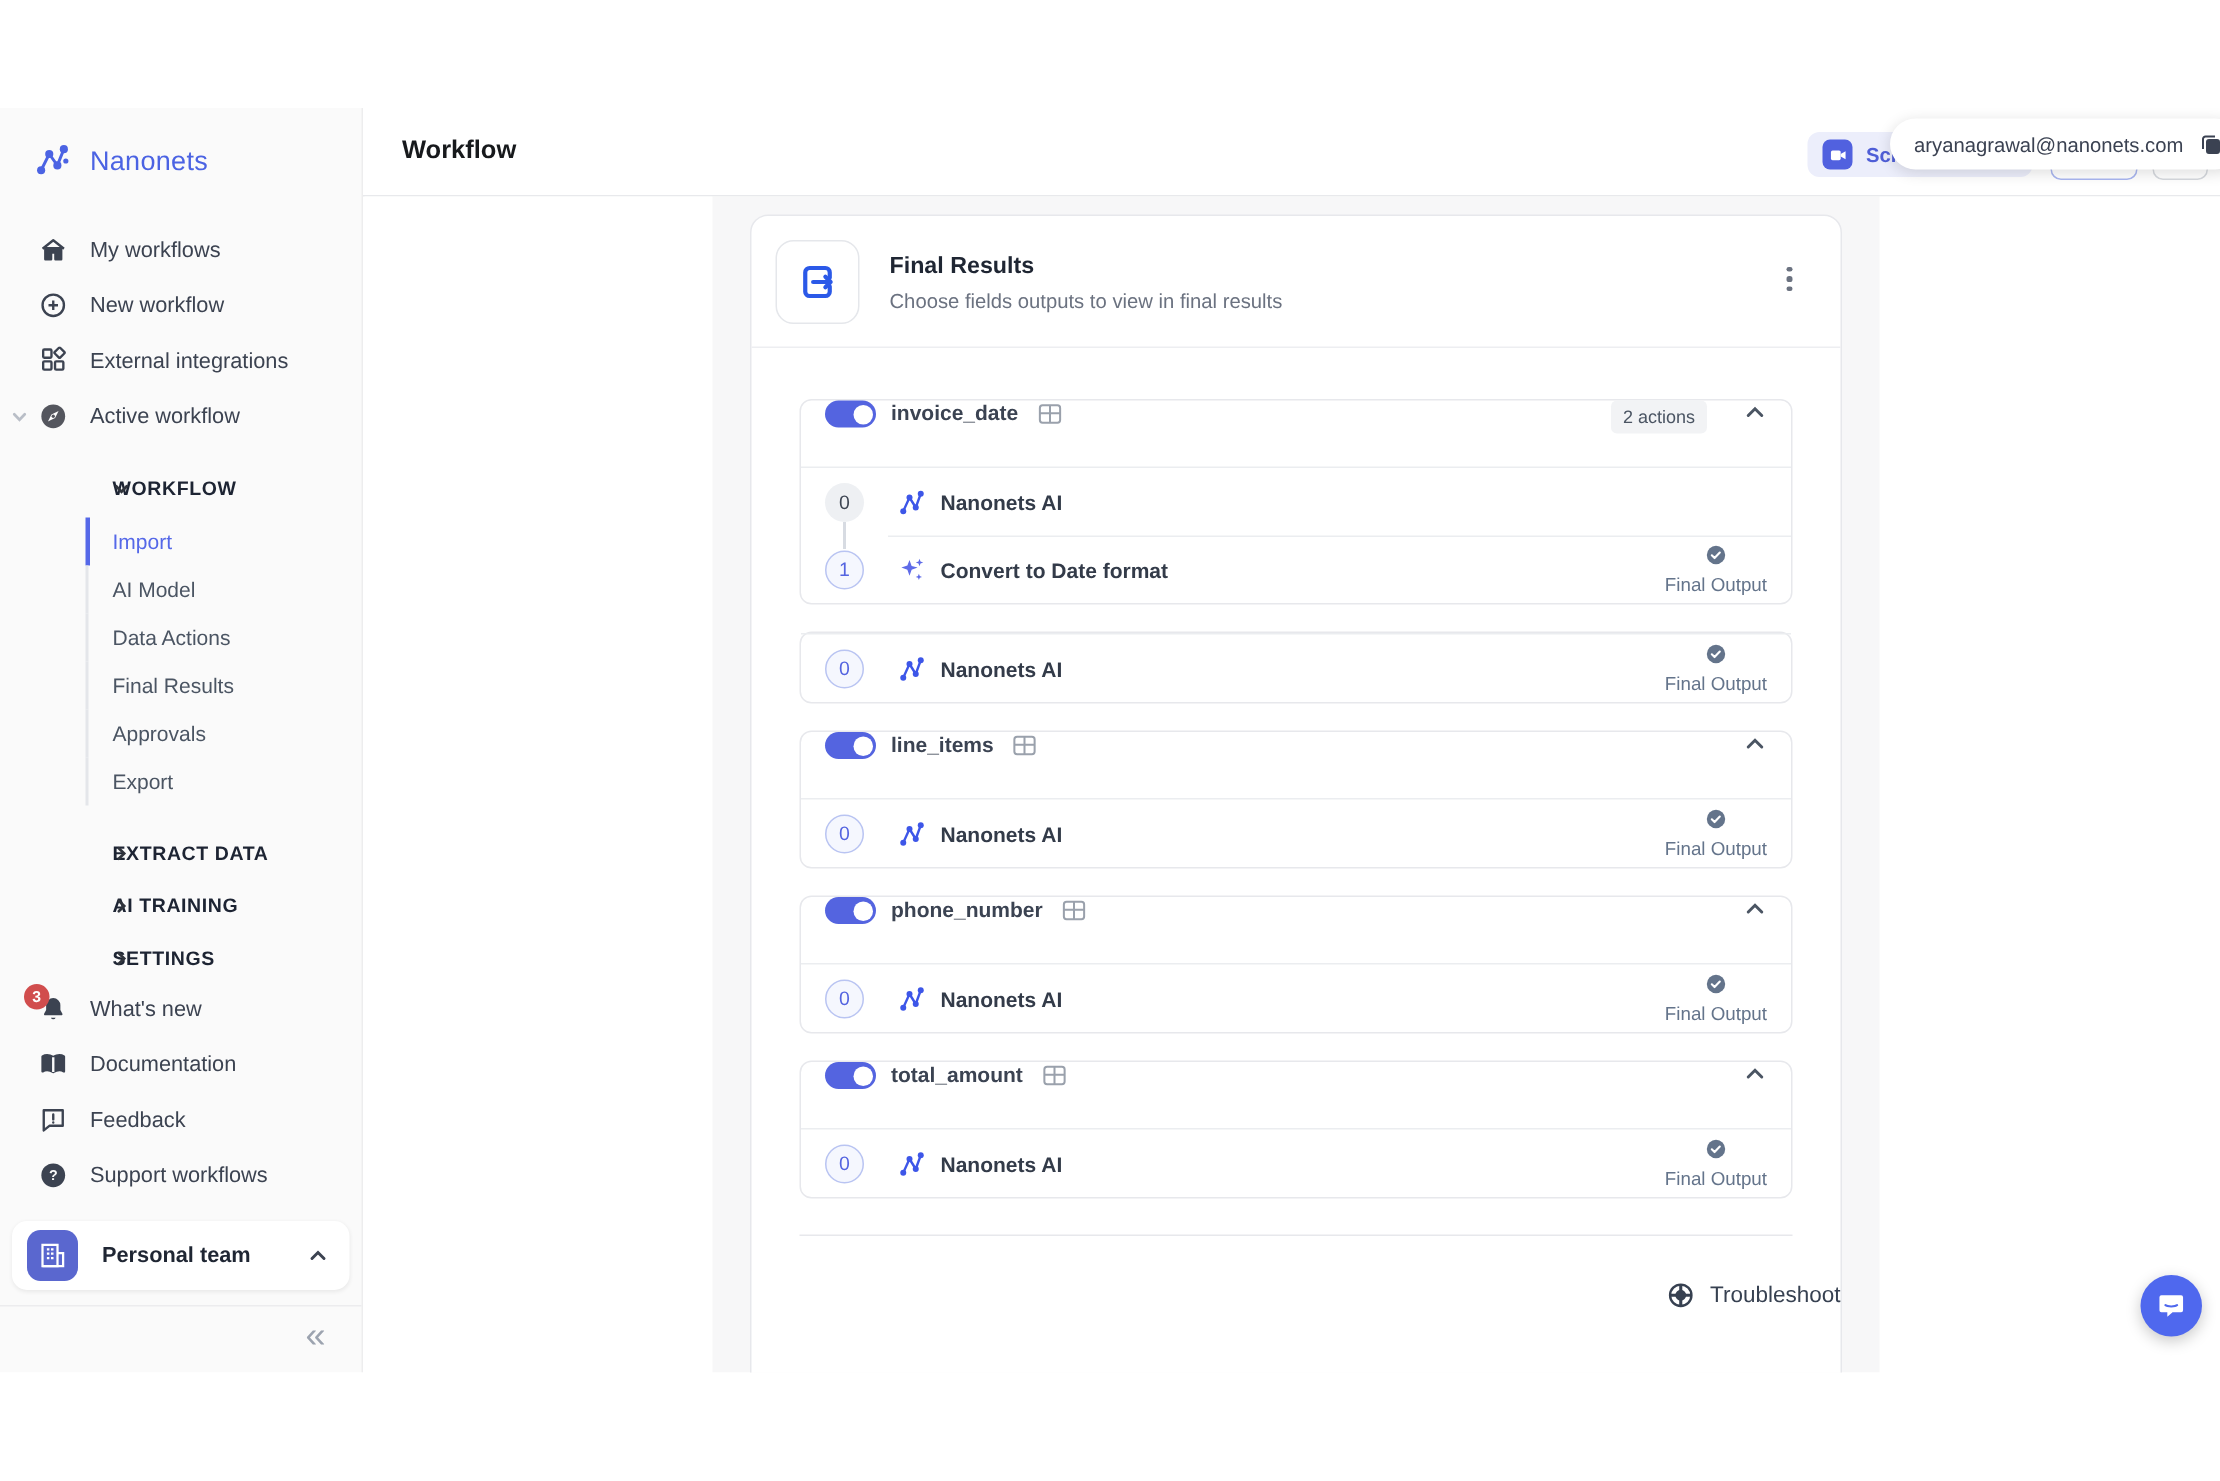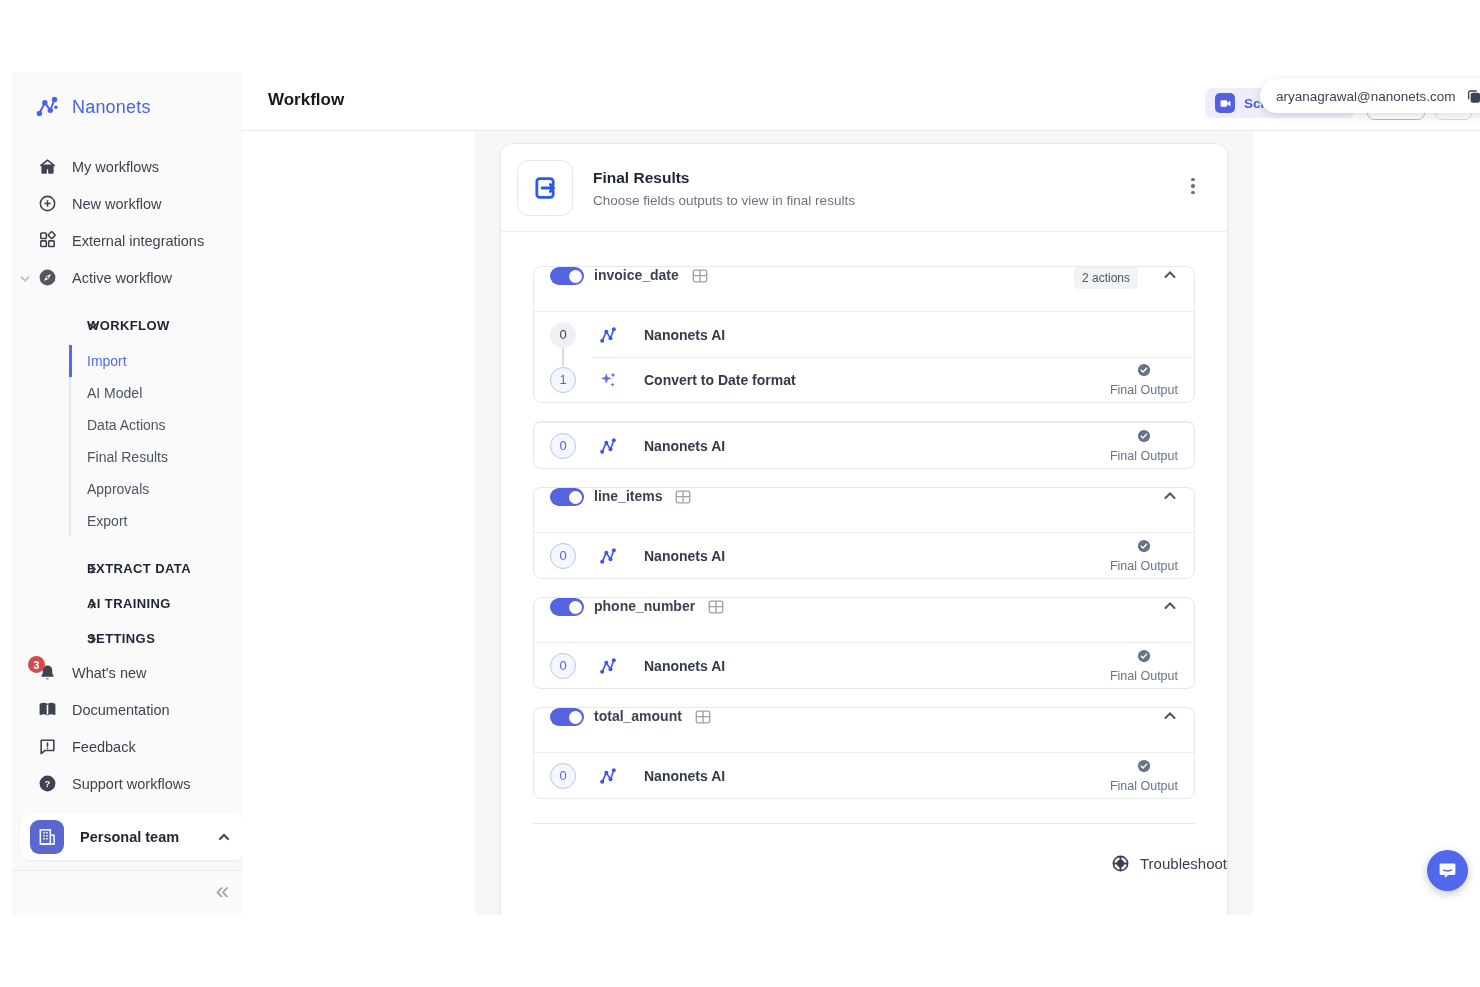--- a/index.html
+++ b/index.html
@@ -1,21 +1,21 @@
 <!DOCTYPE html>
 <html><head>
 <meta charset="utf-8">
 <style>
   * { margin:0; padding:0; box-sizing:border-box; }
   html,body { background:#ffffff; width:1480px; height:987px; font-family:"Liberation Sans", sans-serif; }
   .stage { position:relative; width:1480px; height:987px; overflow:hidden; background:#fff; }
   .app { position:absolute; left:0; top:72px; width:1480px; height:843px; overflow:hidden; background:#fff; }
 
   
-  .sidebar { position:absolute; left:12px; top:0; width:242px; height:100%; background:#fafafa; border-right:1px solid #ededee; }
+  .sidebar { position:absolute; left:0; top:0; width:242px; height:100%; background:#fafafa; border-right:1px solid #ededee; }
   .logo-row { display:flex; align-items:center; gap:12px; padding:22px 0 0 22px; }
   .logo-row svg { width:26px; height:26px; }
   .brand-name { font-size:18px; color:#4b63e3; letter-spacing:.2px; }
   .nav { margin-top:28px; }
   .nav-item { display:flex; align-items:center; gap:15px; padding:9px 12px 9px 26px; font-size:14.5px; color:#3c4351; cursor:pointer; position:relative; }
   .nav-item .nicon { width:19px; height:19px; flex:0 0 19px; display:flex; align-items:center; justify-content:center; }
   .nav-item.has-caret { padding-left:26px;text-align:right; }
   .nav-caret { position:absolute; left:7px; top:50%; transform:translateY(-50%); width:12px; height:12px; color:#b9bec7; }
   .section-head { display:flex; align-items:center; gap:8px; padding:10px 12px 10px 52px; font-size:13px; font-weight:700; color:#1d2433; letter-spacing:.4px; cursor:pointer; position:relative; }
   .section-head .chev { position:absolute; left:52px; width:12px; height:12px; color:#30343c; }
@@ -72,21 +72,21 @@
   .field-spacer { flex:1; }
   .actions-badge { background:#f2f3f5; color:#4b5563; font-size:12px; padding:4px 8px; border-radius:4px; }
   .chev-up { width:16px; height:16px; color:#4b5563; margin-left:14px; cursor:pointer; }
   .steps { border-top:1px solid #ebedf0; }
   .step-row { position:relative; display:flex; align-items:center; height:45px; padding:0 16px; gap:0; }
   .step-row:not(:first-child)::before { content:''; position:absolute; left:58px; right:0; top:0; height:1px; background:#ebedf0; }
   .step-row:not(:first-child)::after { content:''; position:absolute; left:28px; top:-9px; height:18px; width:2px; background:#d7dbe2; }
   .step-num { width:26px; height:26px; border-radius:50%; background:#eef0f3; color:#3f4754; font-size:13px; display:flex; align-items:center; justify-content:center; flex:0 0 26px; z-index:1; position:relative; }
   .step-num.final { background:#f5f7fe; border:1px solid #b9c4f2; color:#5464e0; }
   .step-ic { width:20px; height:20px; margin-left:22px; display:flex; align-items:center; justify-content:center; }
-  .step-label { font-size:14px; font-weight:700; color:#333b49; margin-left:26px; }
+  .step-label { font-size:14px; font-weight:700; color:#333b49; margin-left:9px; }
   .final-output { margin-left:auto; display:flex; align-items:center; gap:6px; color:#64748b; font-size:12.5px;flex-direction:column; }
   .final-output svg { width:14px; height:14px; }
 
   .panel-bottom-divider { margin:24px 32px 0 32px; border-top:1px solid #e7e8ec; }
   .troubleshoot { display:flex; align-items:center; gap:10px; padding:30px 0 0 37px; cursor:pointer;justify-content:flex-end; }
   .troubleshoot span { font-size:15px; color:#374151; }
 
   .intercom { position:absolute; left:1427px; top:850px; width:41px; height:41px; border-radius:50%; background:#4f68ee; box-shadow:0 3px 10px rgba(0,0,0,.22); display:flex; align-items:center; justify-content:center; cursor:pointer; z-index:9; }
 </style>
 </head>

